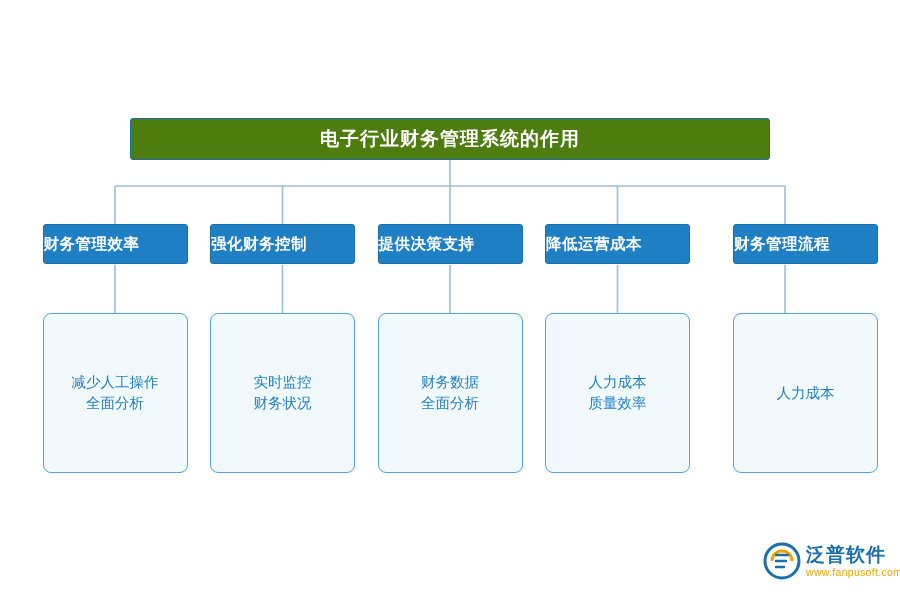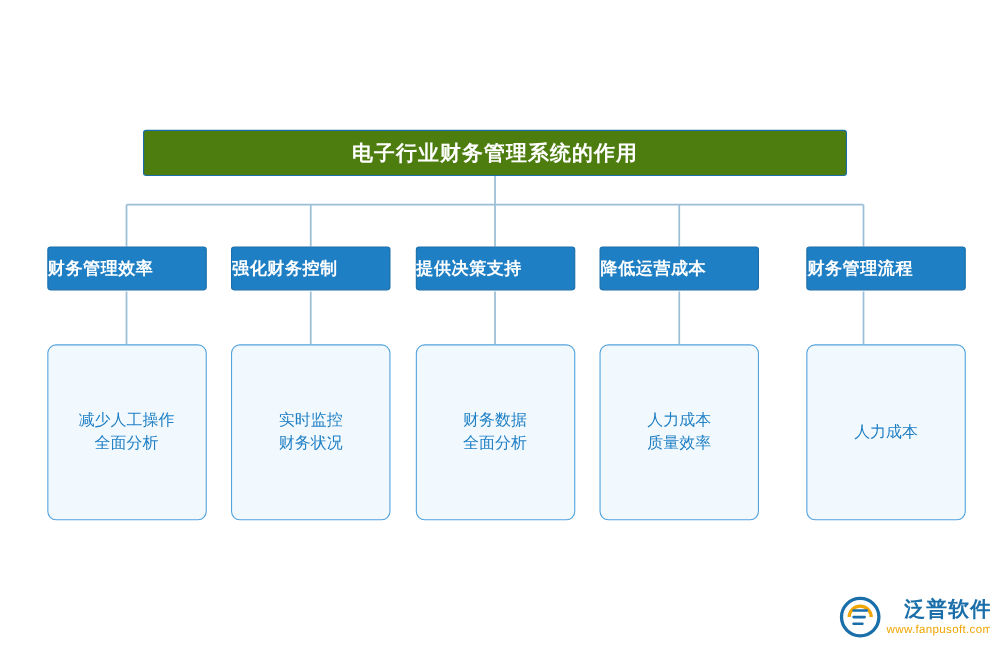--- a/index.html
+++ b/index.html
@@ -95,21 +95,20 @@
   }
   
   .logo {
     position: absolute;
     left: 762px;
     top: 538px;
     width: 128px;
     height: 46px;
     display: flex;
     align-items: center;
-    text-align: right;
   }
   .logo-mark {
     width: 40px;
     height: 40px;
     flex: 0 0 40px;
     position: relative;
   }
   .logo-text {
     margin-left: 4px;
     display: flex;

